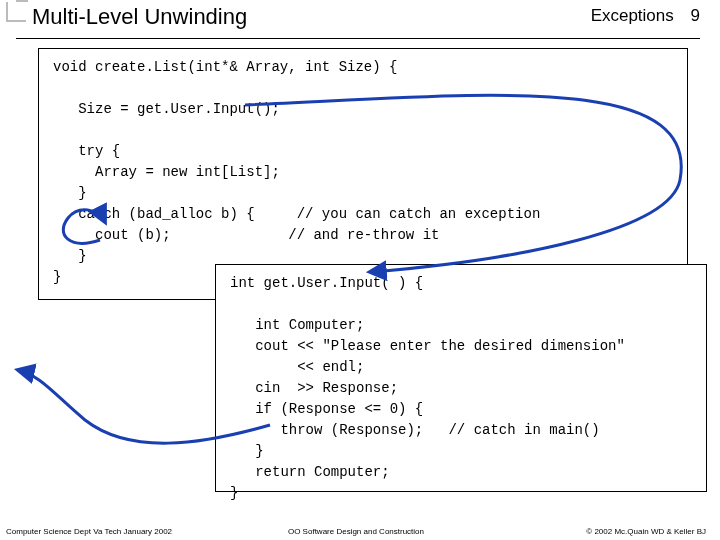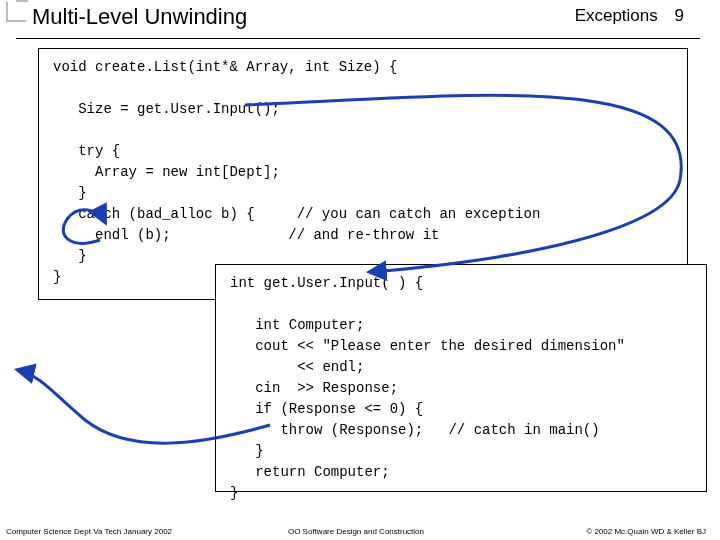--- a/index.html
+++ b/index.html
@@ -39,21 +39,21 @@
     background: #bbb;
   }
   .title {
     position: absolute;
     left: 32px; top: 4px;
     font-size: 22px;
     font-weight: 400;
   }
   .rightinfo {
     position: absolute;
-    right: 28px; top: 6px;
+    right: 12px; top: 6px;
     font-size: 17px;
   }
   .rightinfo .pg {
     margin-left: 12px;
   }
   .hr {
     position: absolute;
     left: 16px; right: 12px; top: 38px;
     height: 1px;
     background: #000;
@@ -111,24 +111,24 @@
       <span class="pg">9</span>
     </div>
   </div>
   <div class="hr"></div>
 
   <div class="codebox codebox1"><span>void create.List(int*&amp; Array, int Size) {</span>
 <span></span>
 <span>   Size = get.User.Input();</span>
 <span></span>
 <span>   try {</span>
-<span>     Array = new int[Dept];</span>
+<span>     Array = new int[List];</span>
 <span>   }</span>
 <span>   catch (bad_alloc b) {     // you can catch an exception</span>
-<span>     endl (b);              // and re-throw it</span>
+<span>     cout (b);              // and re-throw it</span>
 <span>   }</span>
 <span>}</span></div>
 
   <div class="codebox codebox2"><span>int get.User.Input( ) {</span>
 <span></span>
 <span>   int Computer;</span>
 <span>   cout &lt;&lt; "Please enter the desired dimension"</span>
 <span>        &lt;&lt; endl;</span>
 <span>   cin  &gt;&gt; Response;</span>
 <span>   if (Response &lt;= 0) {</span>

